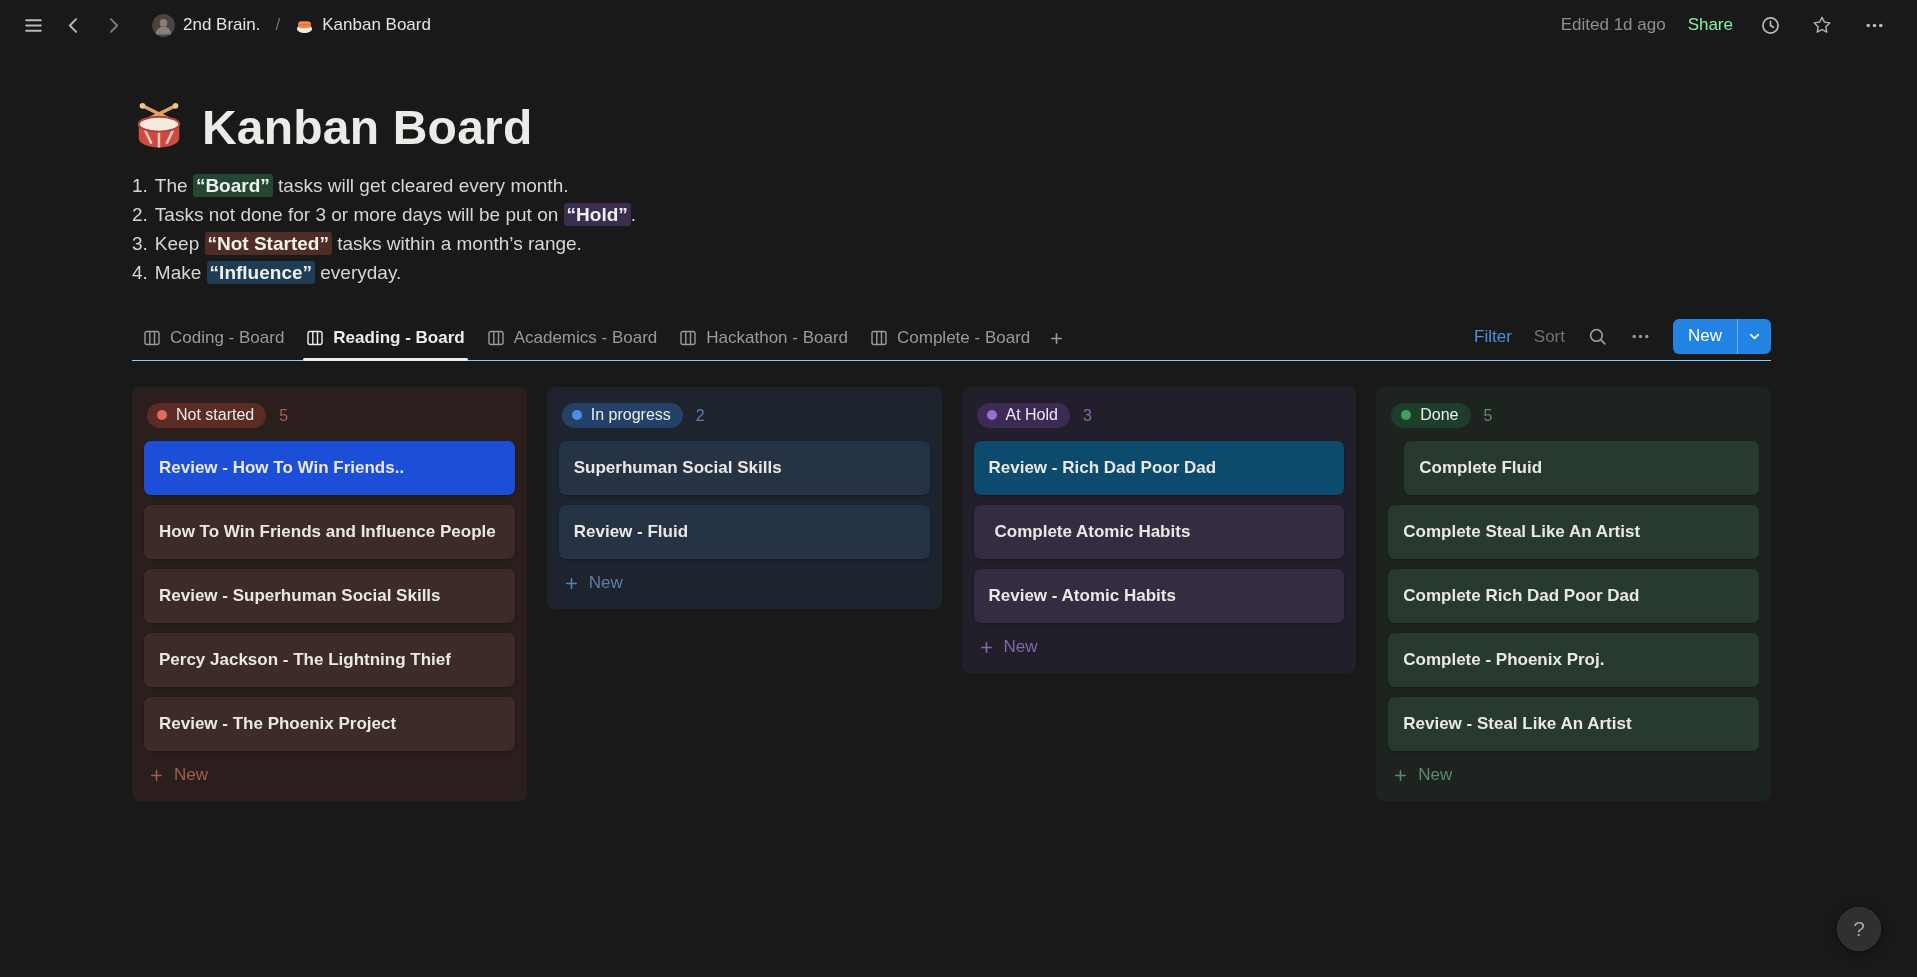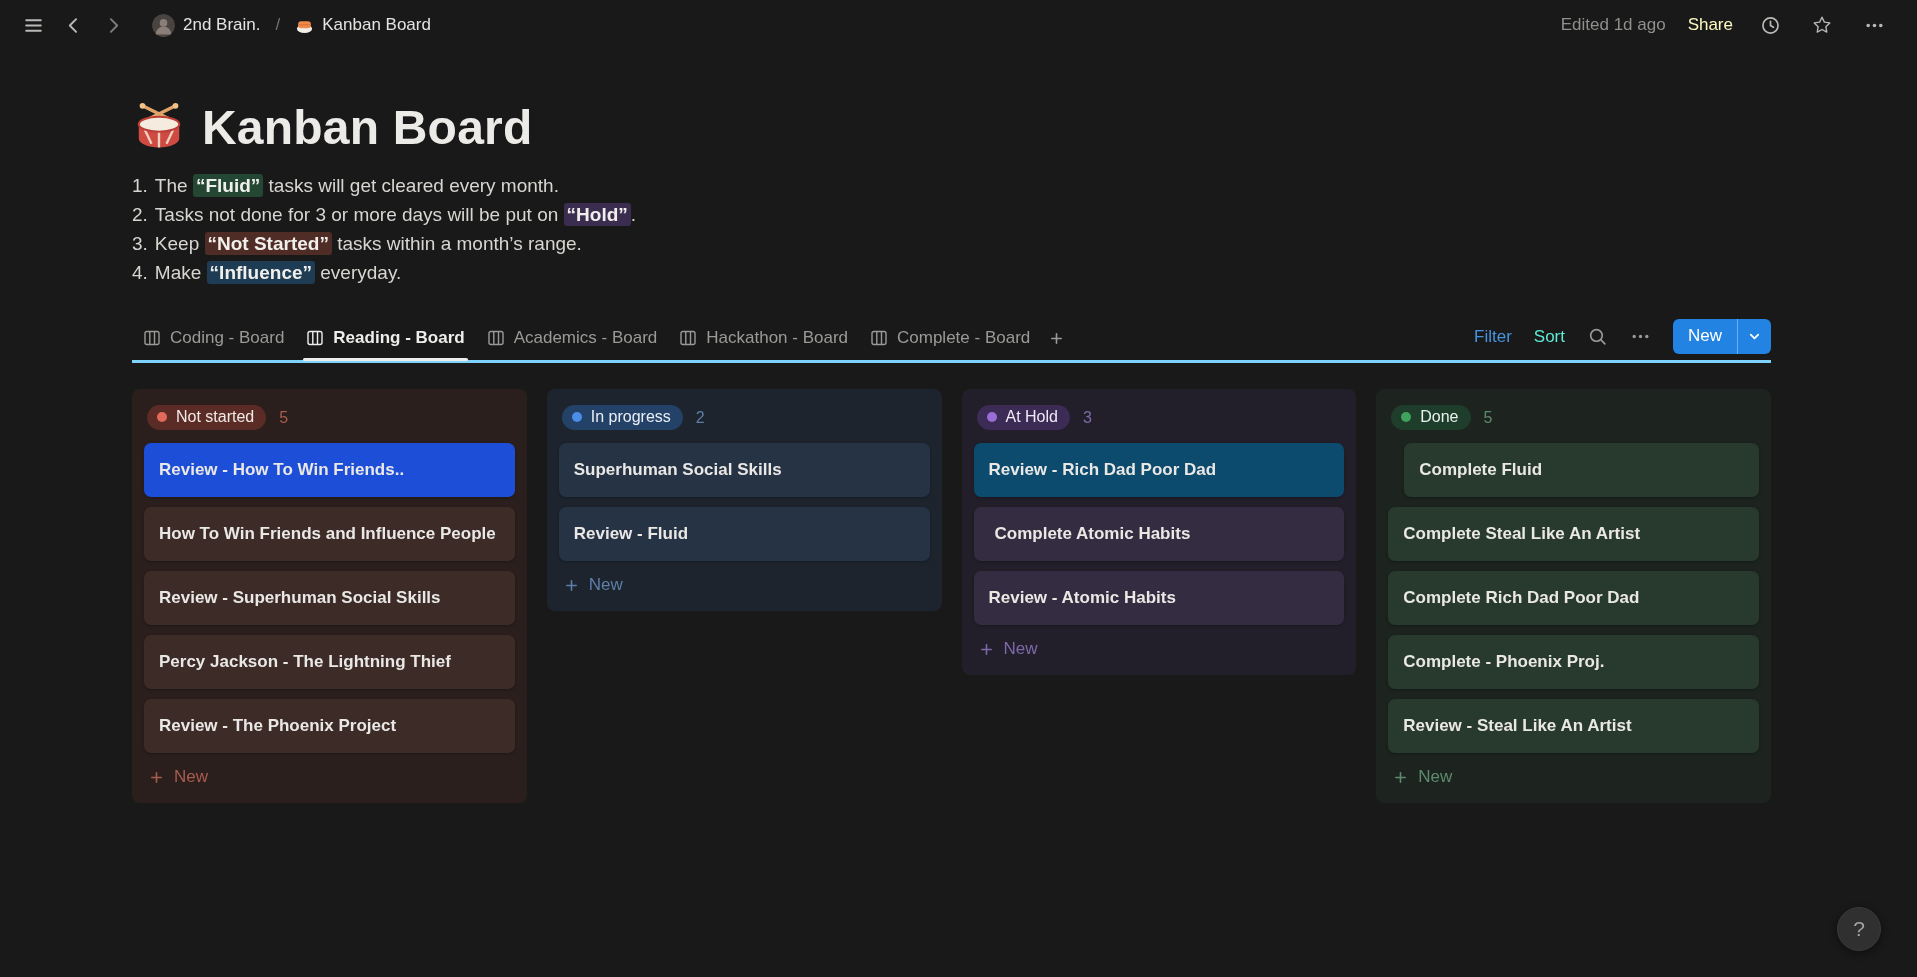--- a/index.html
+++ b/index.html
@@ -17,45 +17,45 @@
   .topbar { height:50px; display:flex; align-items:center; justify-content:space-between; padding:0 28px 0 18px; }
   .topbar-left { display:flex; align-items:center; gap:10px; }
   .icon-btn { width:30px; height:30px; display:flex; align-items:center; justify-content:center; border-radius:4px; color:#b9b9b6; cursor:pointer; }
   .icon-btn.dim { color:#7d7d7a; }
   .breadcrumb { display:flex; align-items:center; gap:9px; font-size:17px; margin-left:8px; }
   .crumb { color:#e3e3e1; cursor:pointer; padding:3px 6px; border-radius:4px; display:flex; align-items:center; gap:8px; }
   .crumb-sep { color:#707070; }
   .avatar { width:23px; height:23px; border-radius:50%; overflow:hidden; flex:0 0 auto; }
   .topbar-right { display:flex; align-items:center; gap:22px; }
   .edited { color:#8f8f8c; font-size:17px; }
-  .share { color:#fef9c3; font-size:17px; cursor:pointer; }
+  .share { color:#86efac; font-size:17px; cursor:pointer; }
 
   
   .main { padding:0 146px 0 132px; }
   .page-title-row { margin-top:50px; display:flex; align-items:center; gap:16px; }
   .title-emoji { width:54px; height:54px; flex:0 0 auto; }
   .page-title { font-size:48px; font-weight:700; color:#ecebe8; letter-spacing:0.2px; }
 
   .rules { margin-top:16px; font-size:19px; line-height:29px; color:#d8d6d1; }
   .rule-num { margin-right:7px; }
   .hl { font-weight:700; color:#f0efec; padding:1px 3px; border-radius:3px; }
 
   
-  .views-bar { margin-top:32px; display:flex; align-items:center; justify-content:space-between; border-bottom:3px solid #7dd3fc; }
+  .views-bar { margin-top:32px; display:flex; align-items:center; justify-content:space-between; border-bottom:1px solid #7dd3fc; }
   .tabs { display:flex; align-items:center; }
   .tab { display:flex; align-items:center; gap:9px; padding:9px 11px 12px; font-size:17px; color:#9a9a97; cursor:pointer; position:relative; white-space:nowrap; }
   .tab .tab-icon { color:inherit; }
   .tab.active { color:#ededeb; font-weight:700; }
   .tab.active::after { content:""; position:absolute; left:8px; right:8px; bottom:-1px; height:3px; background:#ededeb; border-radius:2px; }
   .tab-add { padding:9px 8px 12px; color:#9a9a97; cursor:pointer; }
 
   .toolbar { display:flex; align-items:center; gap:22px; padding-bottom:6px; }
   .tb-text { font-size:17px; cursor:pointer; }
   .tb-filter { color:#4693e0; }
-  .tb-sort { color:#5eead4; }
+  .tb-sort { color:#737373; }
   .tb-icon { color:#9a9a97; cursor:pointer; }
   .new-btn { display:flex; align-items:stretch; border-radius:6px; overflow:hidden; color:#fff; cursor:pointer; }
   .new-main { padding:7px 15px 8px; font-size:17px; font-weight:500; }
   .new-caret { display:flex; align-items:center; padding:0 9px; border-left:1px solid rgba(255,255,255,0.35); }
 
   
   .board { display:flex; gap:20px; margin-top:26px; align-items:flex-start; }
   .column { width:418px; border-radius:8px; padding:10px 12px 14px; }
   .col-header { display:flex; align-items:center; gap:13px; padding:6px 3px 13px; }
   .status-badge { display:inline-flex; align-items:center; gap:9px; padding:3px 12px 4px 10px; border-radius:14px; font-size:16px; font-weight:500; cursor:pointer; }
@@ -147,21 +147,21 @@
         <circle cx="29" cy="3.2" r="1.9" fill="#f2c28a"></circle>
         <path d="M4.5 15.5v9.5c0 3.3 6.1 6 13.5 6s13.5-2.7 13.5-6v-9.5z" fill="#cf4a41"></path>
         <path d="M8 18l5 10.5M18 19.5V31M28 18l-5 10.5" stroke="#f3e8da" stroke-width="1.6" opacity="0.85" fill="none"></path>
         <ellipse cx="18" cy="15.5" rx="13.5" ry="5" fill="#f5ecdf" stroke="#b93f37" stroke-width="1.4"></ellipse>
       </svg>
     </span>
     <h1 class="page-title">Kanban Board</h1>
   </div>
 
   <div class="rules" id="rules">
-      <div class="rule"><span class="rule-num">1.</span><span>The </span><span class="hl" style="background-color: rgb(36, 71, 51);">“Fluid”</span><span> tasks will get cleared every month.</span></div>
+      <div class="rule"><span class="rule-num">1.</span><span>The </span><span class="hl" style="background-color: rgb(36, 71, 51);">“Board”</span><span> tasks will get cleared every month.</span></div>
       <div class="rule"><span class="rule-num">2.</span><span>Tasks not done for 3 or more days will be put on </span><span class="hl" style="background-color: rgb(59, 45, 79);">“Hold”</span><span>.</span></div>
       <div class="rule"><span class="rule-num">3.</span><span>Keep </span><span class="hl" style="background-color: rgb(79, 44, 38);">“Not Started”</span><span> tasks within a month’s range.</span></div>
       <div class="rule"><span class="rule-num">4.</span><span>Make </span><span class="hl" style="background-color: rgb(30, 60, 84);">“Influence”</span><span> everyday.</span></div>
     </div>
 
   <div class="views-bar">
     <div class="tabs" id="tabs">
         <div class="tab">
           <span class="tab-icon">
             <svg width="18" height="18" viewBox="0 0 18 18">

